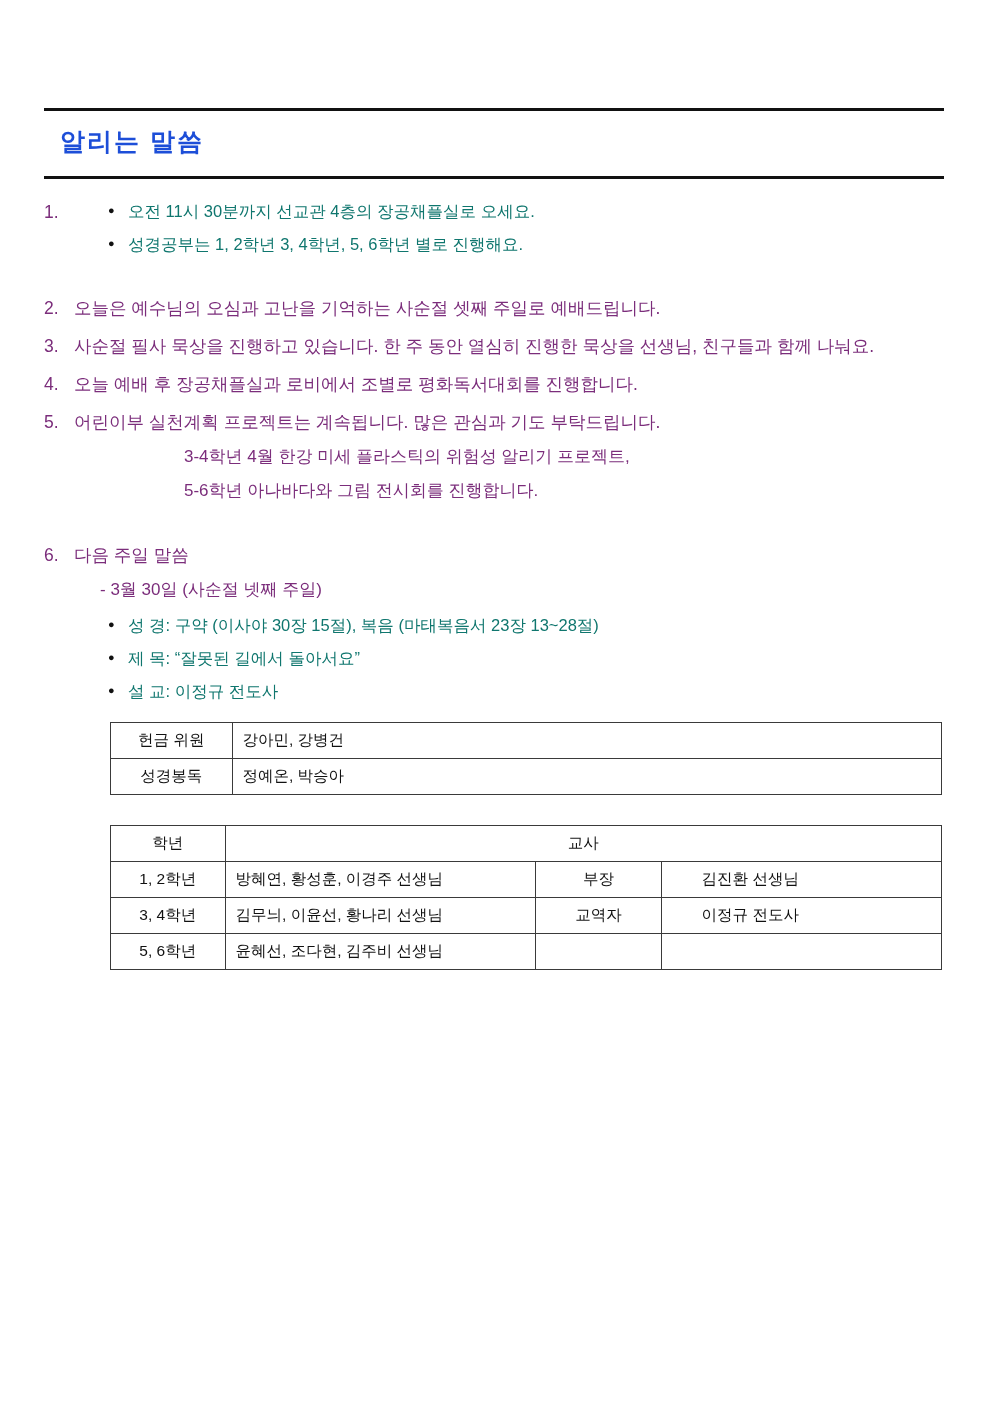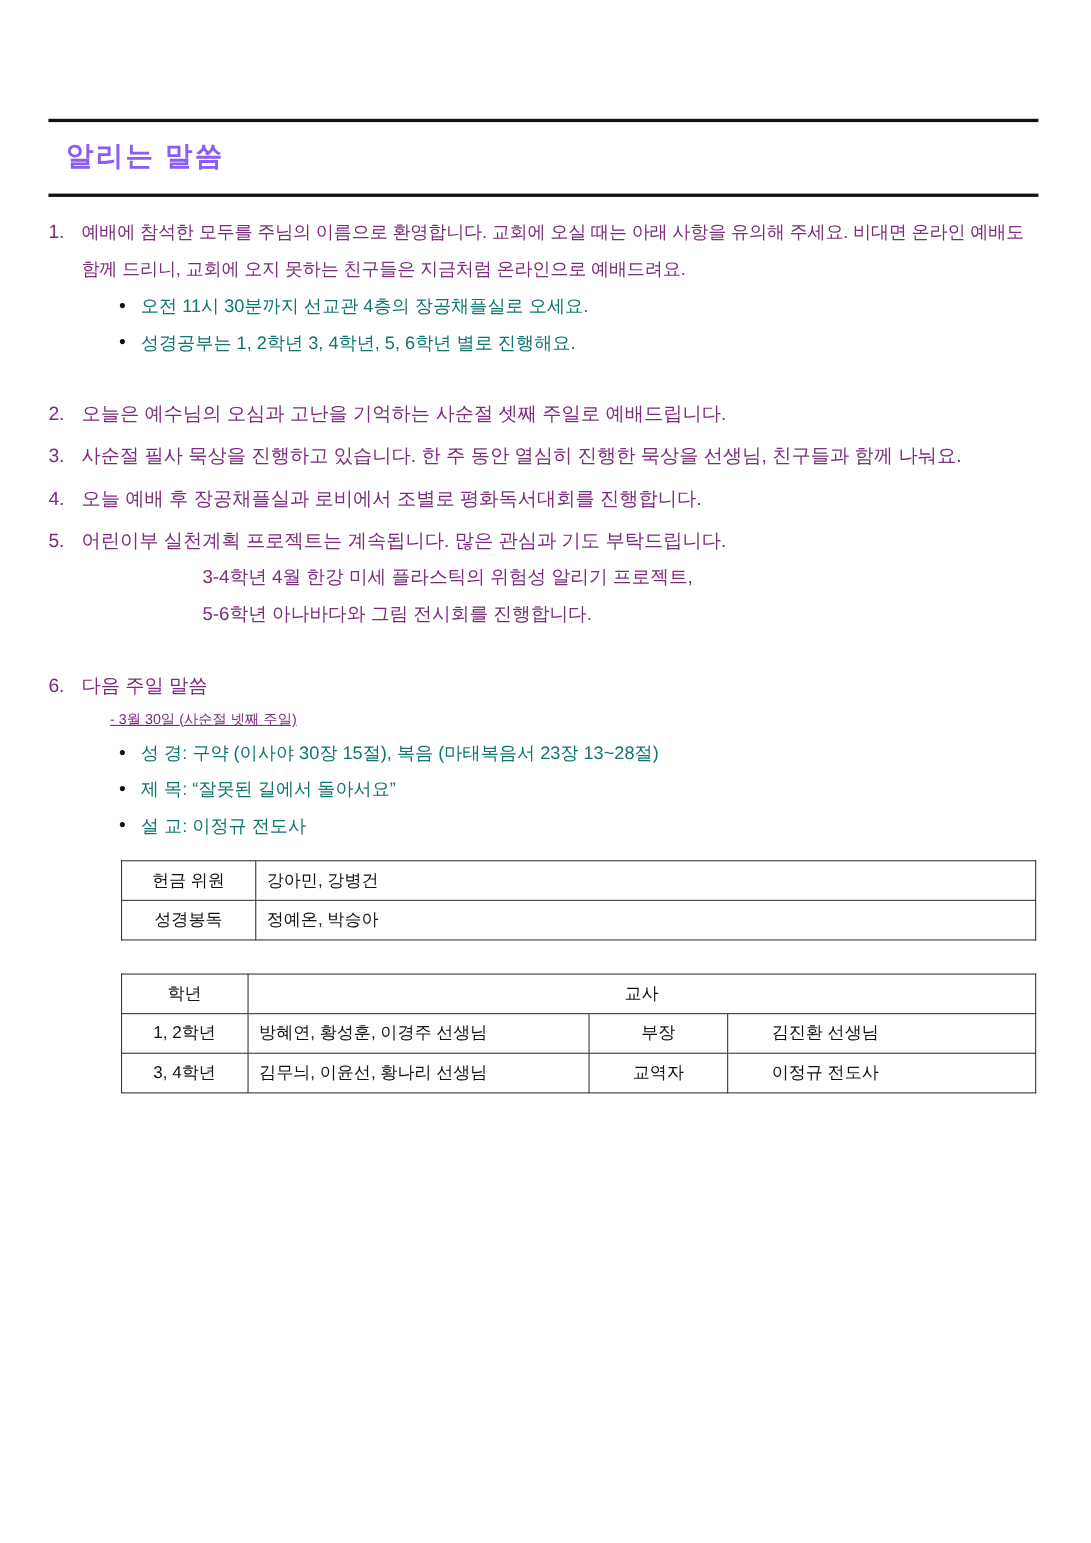--- a/index.html
+++ b/index.html
@@ -28,21 +28,21 @@
     margin: 0 0 0 0;
   }
   .rule-bottom {
     border-top: 3px solid #111;
     width: 900px;
     margin: 6px 0 0 0;
   }
   .title {
     font-size: 25px;
     font-weight: bold;
-    color: #8b5cf6;
+    color: #1d4ed8;
     letter-spacing: 2px;
     padding: 14px 0 12px 16px;
     margin: 0;
   }
   .content {
     padding-top: 14px;
   }
   ol.main {
     list-style: none;
     margin: 0;
@@ -94,23 +94,22 @@
     color: #111;
   }
   .gap-lg { height: 26px; }
   .indent-center {
     padding-left: 110px;
     font-size: 17px;
     line-height: 2.0;
   }
   .sub-dash {
     padding-left: 26px;
-    font-size: 13px;
+    font-size: 17px;
     line-height: 2.1;
-    text-decoration: underline;
   }
   table.tbl {
     border-collapse: collapse;
     margin: 14px 0 0 66px;
     color: #111;
     font-size: 15.5px;
   }
   table.tbl td, table.tbl th {
     border: 1px solid #3a3a3a;
     padding: 7px 10px;
@@ -137,21 +136,20 @@
 
   <div class="rule-top"></div>
   <h1 class="title">알리는 말씀</h1>
   <div class="rule-bottom"></div>
 
   <div class="content">
     <ol class="main">
 
       <li class="item">
         <span class="num">1.</span>
-        <span class="p1 justify">예배에 참석한 모두를 주님의 이름으로 환영합니다. 교회에 오실 때는 아래 사항을 유의해 주세요. 비대면 온라인 예배도 함께 드리니, 교회에 오지 못하는 친구들은 지금처럼 온라인으로 예배드려요.</span>
         <ul class="bullets">
           <li>오전 11시 30분까지 선교관 4층의 장공채플실로 오세요.</li>
           <li>성경공부는 1, 2학년 3, 4학년, 5, 6학년 별로 진행해요.</li>
         </ul>
       </li>
 
       <div class="gap-lg"></div>
 
       <li class="item">
         <span class="num">2.</span>
@@ -216,17 +214,23 @@
           <td class="col2">방혜연, 황성훈, 이경주 선생님</td>
           <td class="col3 c-head">부장</td>
           <td class="col4">김진환 선생님</td>
         </tr>
         <tr>
           <td class="col1 c-head">3, 4학년</td>
           <td class="col2">김무늬, 이윤선, 황나리 선생님</td>
           <td class="col3 c-head">교역자</td>
           <td class="col4">이정규 전도사</td>
         </tr>
+        <tr>
+          <td class="col1 c-head">5, 6학년</td>
+          <td class="col2">윤혜선, 조다현, 김주비 선생님</td>
+          <td class="col3 c-head"></td>
+          <td class="col4"></td>
+        </tr>
       </tbody>
     </table>
 
   </div>
 </div>
 
 </body></html>

